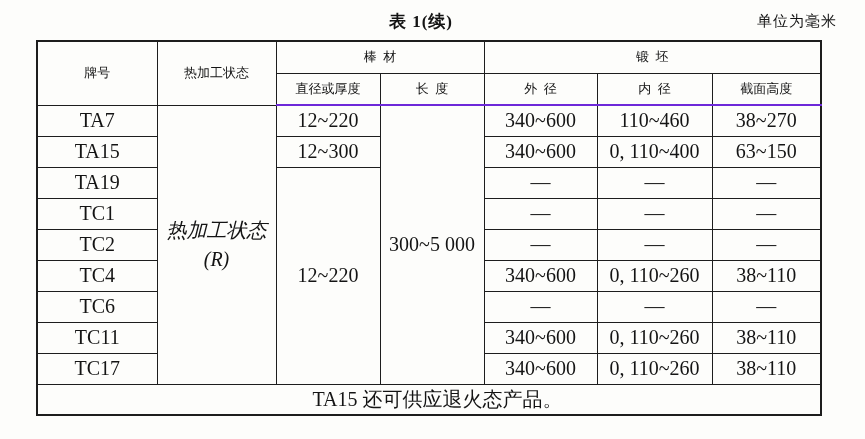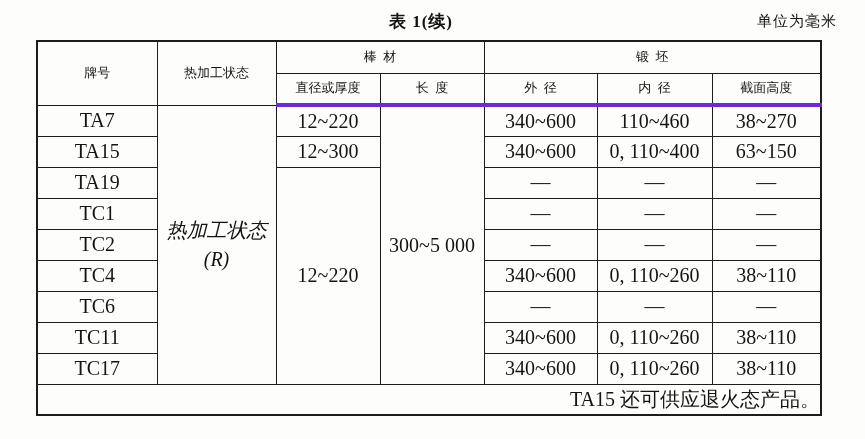--- a/index.html
+++ b/index.html
@@ -48,27 +48,27 @@
     vertical-align: middle;
     padding: 0;
     overflow: hidden;
   }
   .spec-table thead tr { height: 32px; }
   .spec-table thead th {
     font-weight: normal;
     font-size: 13px;
     white-space: pre;
   }
-  .spec-table thead tr.subhead th { border-bottom: 4px solid #6d28d9; }
+  .spec-table thead tr.subhead th { border-bottom: 2px solid #6d28d9; }
   .spec-table tbody tr { height: 31px; }
   .spec-table tbody td { font-size: 20px; }
   .supply-state-cell { font-size: 15px; line-height: 1.45; font-style: italic; }
   tr.footnote-row { height: 33px; }
   td.footnote-cell {
-    text-align: right;
+    text-align: center;
     padding-left: 17px;
     font-size: 16px;
   }
 </style>
 </head>
 <body>
 
 <div class="page">
 
   <div class="table-title">表 1(续)</div>

